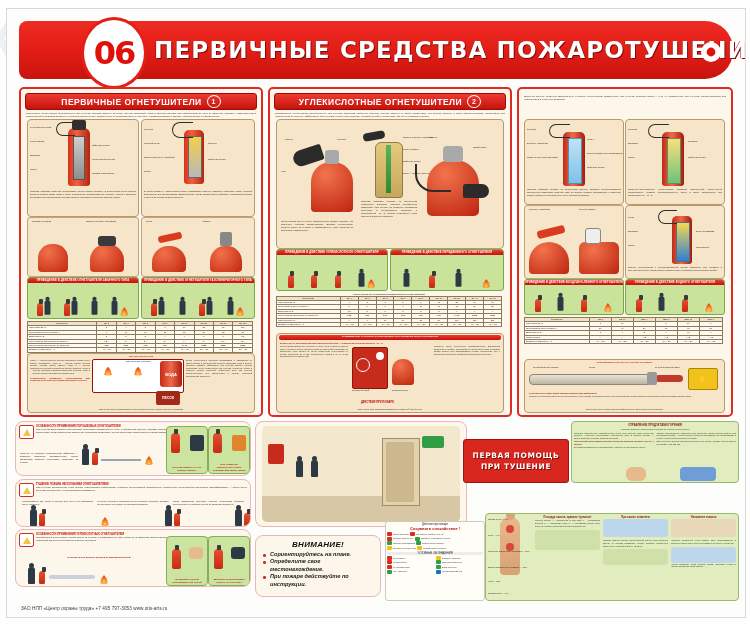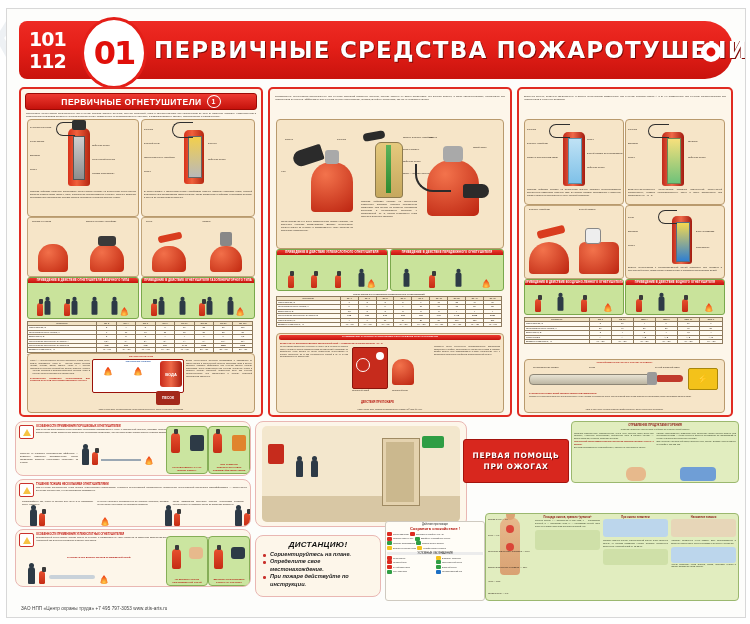--- a/index.html
+++ b/index.html
@@ -290,26 +290,22 @@
 </style>
 </head>
 <body>
 
 <div class="watermark">ПОЖАРНАЯ БЕЗОПАСНОСТЬ</div>
 <div class="watermark2">ПОЖАРНАЯ БЕЗОПАСНОСТЬ</div>
 
 <div class="poster">
 
   <div class="header">
-    <div class="hdr-numbers">
-      <span>101</span>
-      <span>112</span>
-    </div>
     <div class="hdr-01">
-      <span>01</span>
+      <span>06</span>
     </div>
     <div class="hdr-title">ПЕРВИЧНЫЕ СРЕДСТВА ПОЖАРОТУШЕНИЯ</div>
     <div class="hdr-dot">
         <i></i>
       </div>
   </div>
 
   <div class="panels">
 
     <div class="panel p1">
@@ -522,20 +518,24 @@
           </div>
           <div style="width:66px;">
             <div class="microtxt">Выбор огнетушащего вещества производится в зависимости от класса пожара и особенностей горючего материала. Вода и водные растворы наиболее эффективны при тушении твёрдых горючих материалов. Песок применяется для тушения небольших очагов и разлитых горючих жидкостей. Применение воды для тушения электроустановок под напряжением и горючих жидкостей категорически запрещено.</div>
           </div>
         </div>
         <div class="microtxt" style="position:absolute;left:2px;right:2px;bottom:1px;text-align:center;font-size:1.8px;">ГОСТ Р 51057-2001. Техника пожарная. Огнетушители переносные. Общие технические требования.</div>
       </div>
     </div>
 
     <div class="panel p2">
+      <div class="panel-title">
+        <span>УГЛЕКИСЛОТНЫЕ ОГНЕТУШИТЕЛИ</span>
+        <span class="num">2</span>
+      </div>
       <div class="panel-intro">Углекислотные огнетушители предназначены для тушения загораний различных веществ, горение которых не может происходить без доступа воздуха, а также электроустановок, находящихся под напряжением до 10000 В. Эффективны при тушении ценного оборудования, архивов, музейных экспонатов, так как не оставляют следов.</div>
 
       <div class="card" style="position:absolute;left:6px;top:30px;width:226px;height:128px;">
         <div class="diagram">
 
           <div style="position:absolute;left:34px;top:42px;width:42px;height:50px;background:radial-gradient(circle at 35% 25%,#f3734c,#bc2410);border-radius:20px 20px 4px 4px;"></div>
           <div style="position:absolute;left:48px;top:30px;width:14px;height:14px;background:#a9a9a9;border-radius:3px;"></div>
           <div style="position:absolute;left:16px;top:28px;width:30px;height:16px;background:#2b2b2b;border-radius:8px 2px 2px 8px;transform:rotate(-18deg);"></div>
           <div class="lbl" style="left:8px;top:18px;">раструб</div>
           <div class="lbl" style="left:60px;top:18px;">рукоятка</div>
@@ -986,21 +986,21 @@
         <div style="position:absolute;left:160px;top:10px;width:22px;height:12px;background:#2f9e44;border-radius:2px;"></div>
         <div style="position:absolute;left:34px;top:34px;display:flex;align-items:flex-end;gap:8px;">
           <div class="person"></div>
           <div class="person"></div>
         </div>
         <div style="position:absolute;left:6px;top:18px;width:16px;height:20px;background:#c62b1c;border-radius:2px;"></div>
       </div>
     </div>
 
     <div class="attention" style="left:240px;top:114px;width:126px;height:62px;">
-      <h4>ДИСТАНЦИЮ!</h4>
+      <h4>ВНИМАНИЕ!</h4>
       <ul>
         <li>Сориентируйтесь на плане.</li>
         <li>Определите свое местонахождение.</li>
         <li>При пожаре действуйте по инструкции.</li>
       </ul>
     </div>
 
     <div class="legendpanel" style="left:370px;top:100px;width:100px;height:80px;">
       <div class="lt">Действия при пожаре</div>
       <div class="lt">
@@ -1066,21 +1066,21 @@
           <div class="legrow">
               <span class="sq sqblu"></span>
               <span class="tx">Предписывающий знак</span>
             </div>
         </div>
       </div>
     </div>
 
     <div class="redsign" style="left:448px;top:18px;width:104px;height:42px;">
       <span>ПЕРВАЯ ПОМОЩЬ</span>
-      <span>ПРИ ОЖОГАХ</span>
+      <span>ПРИ ТУШЕНИЕ</span>
     </div>
 
     <div class="poison" style="left:556px;top:0px;width:168px;height:62px;">
       <div class="pt">ОТРАВЛЕНИЕ ПРОДУКТАМИ ГОРЕНИЯ</div>
       <div class="ps">Признаки отравления угарным газом и действия по оказанию первой помощи</div>
       <div class="cols">
         <div class="col">
           <div>Признаки: головная боль, головокружение, шум в ушах, тошнота, рвота, мышечная слабость, учащённое сердцебиение, покраснение кожи. В тяжёлых случаях — потеря сознания, судороги, остановка дыхания.</div>
           <div style="color:#a51b12;font-weight:bold;margin-top:1px;">При высокой концентрации угарного газа потеря сознания наступает через 2–3 минуты.</div>
           <div style="margin-top:1px;">Вынести пострадавшего на свежий воздух, расстегнуть стесняющую одежду.</div>

